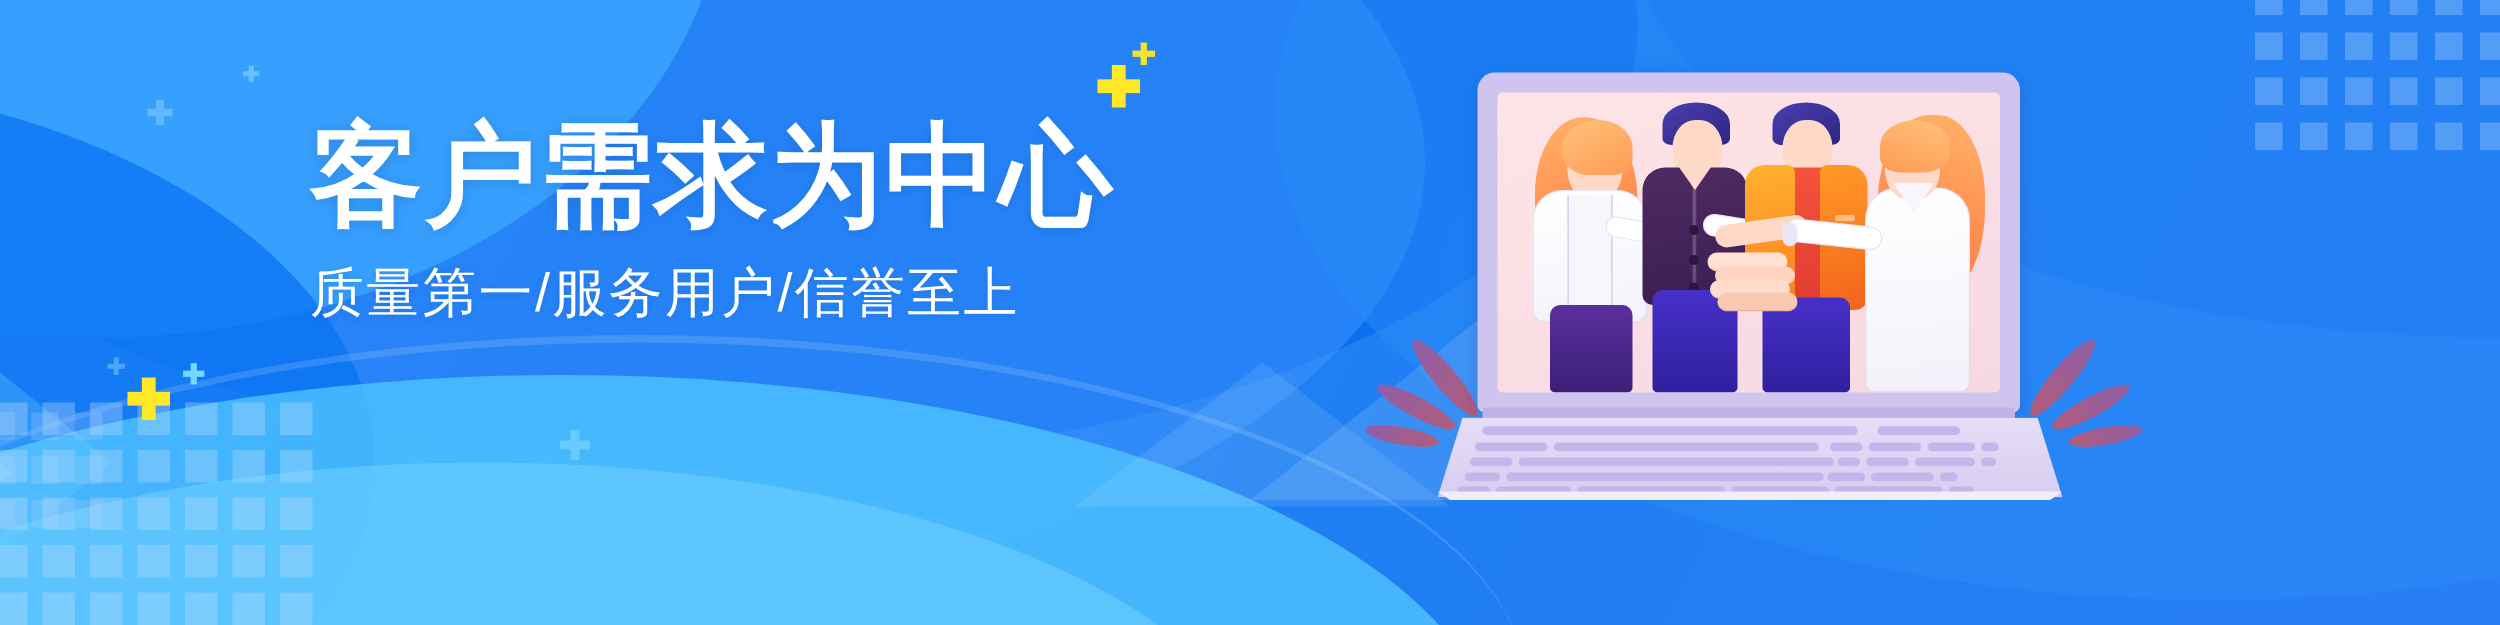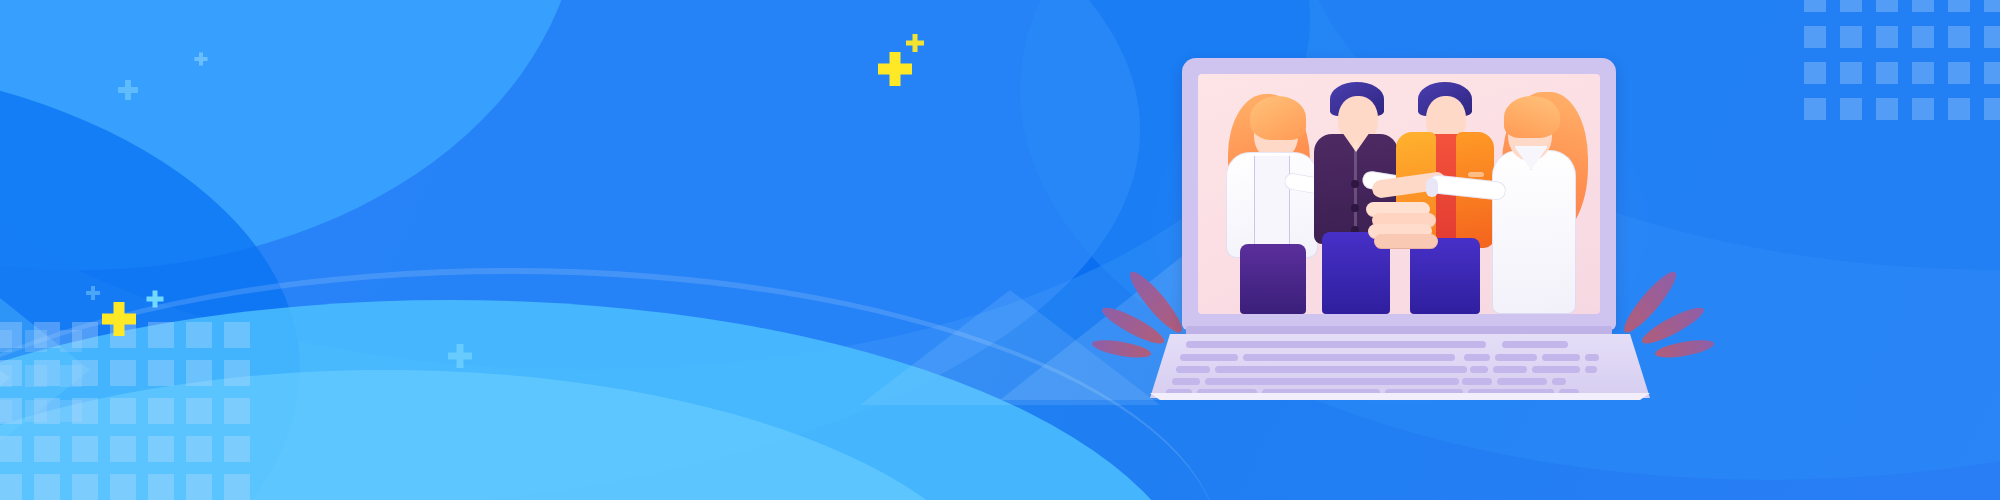--- a/index.html
+++ b/index.html
@@ -557,20 +557,22 @@
   <div class="plus plus-yellow-big"></div>
   <div class="plus plus-yellow-sm"></div>
   <div class="plus plus-yellow-bl"></div>
   <div class="plus plus-cyan-a"></div>
   <div class="plus plus-cyan-b"></div>
   <div class="plus plus-cyan-c"></div>
   <div class="plus plus-cyan-d"></div>
   <div class="plus plus-cyan-e"></div>
 
   <div id="copy">
+    <div id="headline">客户需求为中心</div>
+    <div id="subheadline">质量第一/服务用户/信誉至上</div>
   </div>
 
   <div class="glow"></div>
 
   <div id="laptop">
 
     <div class="leaf leaf-l1"></div>
     <div class="leaf leaf-l2"></div>
     <div class="leaf leaf-l3"></div>
     <div class="leaf leaf-r1"></div>

